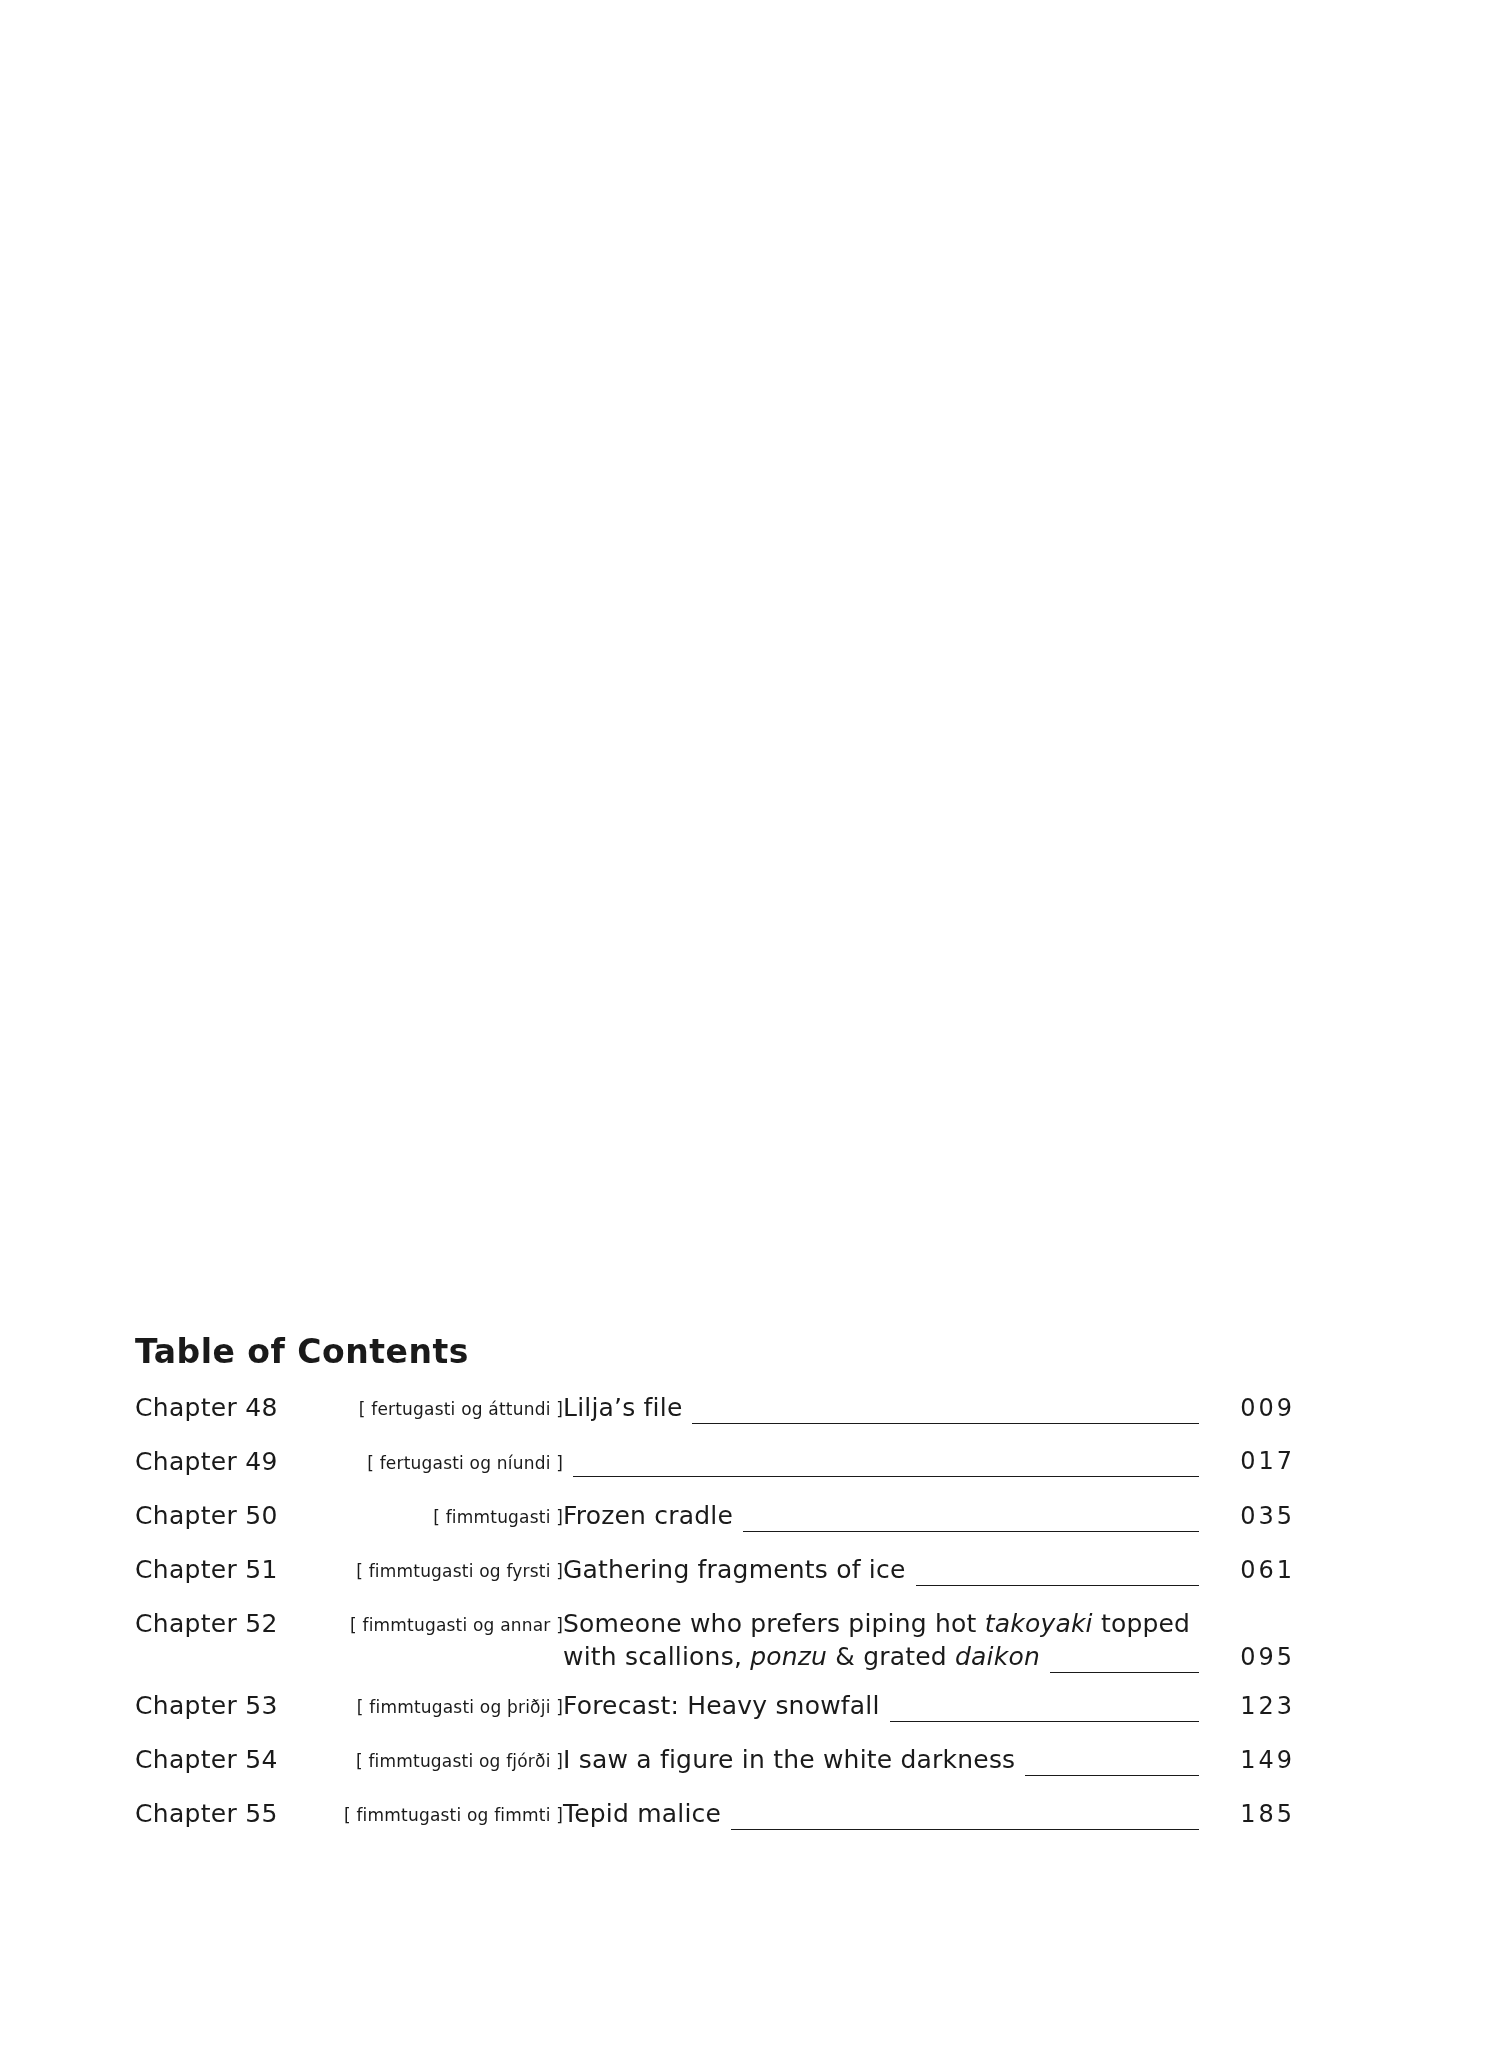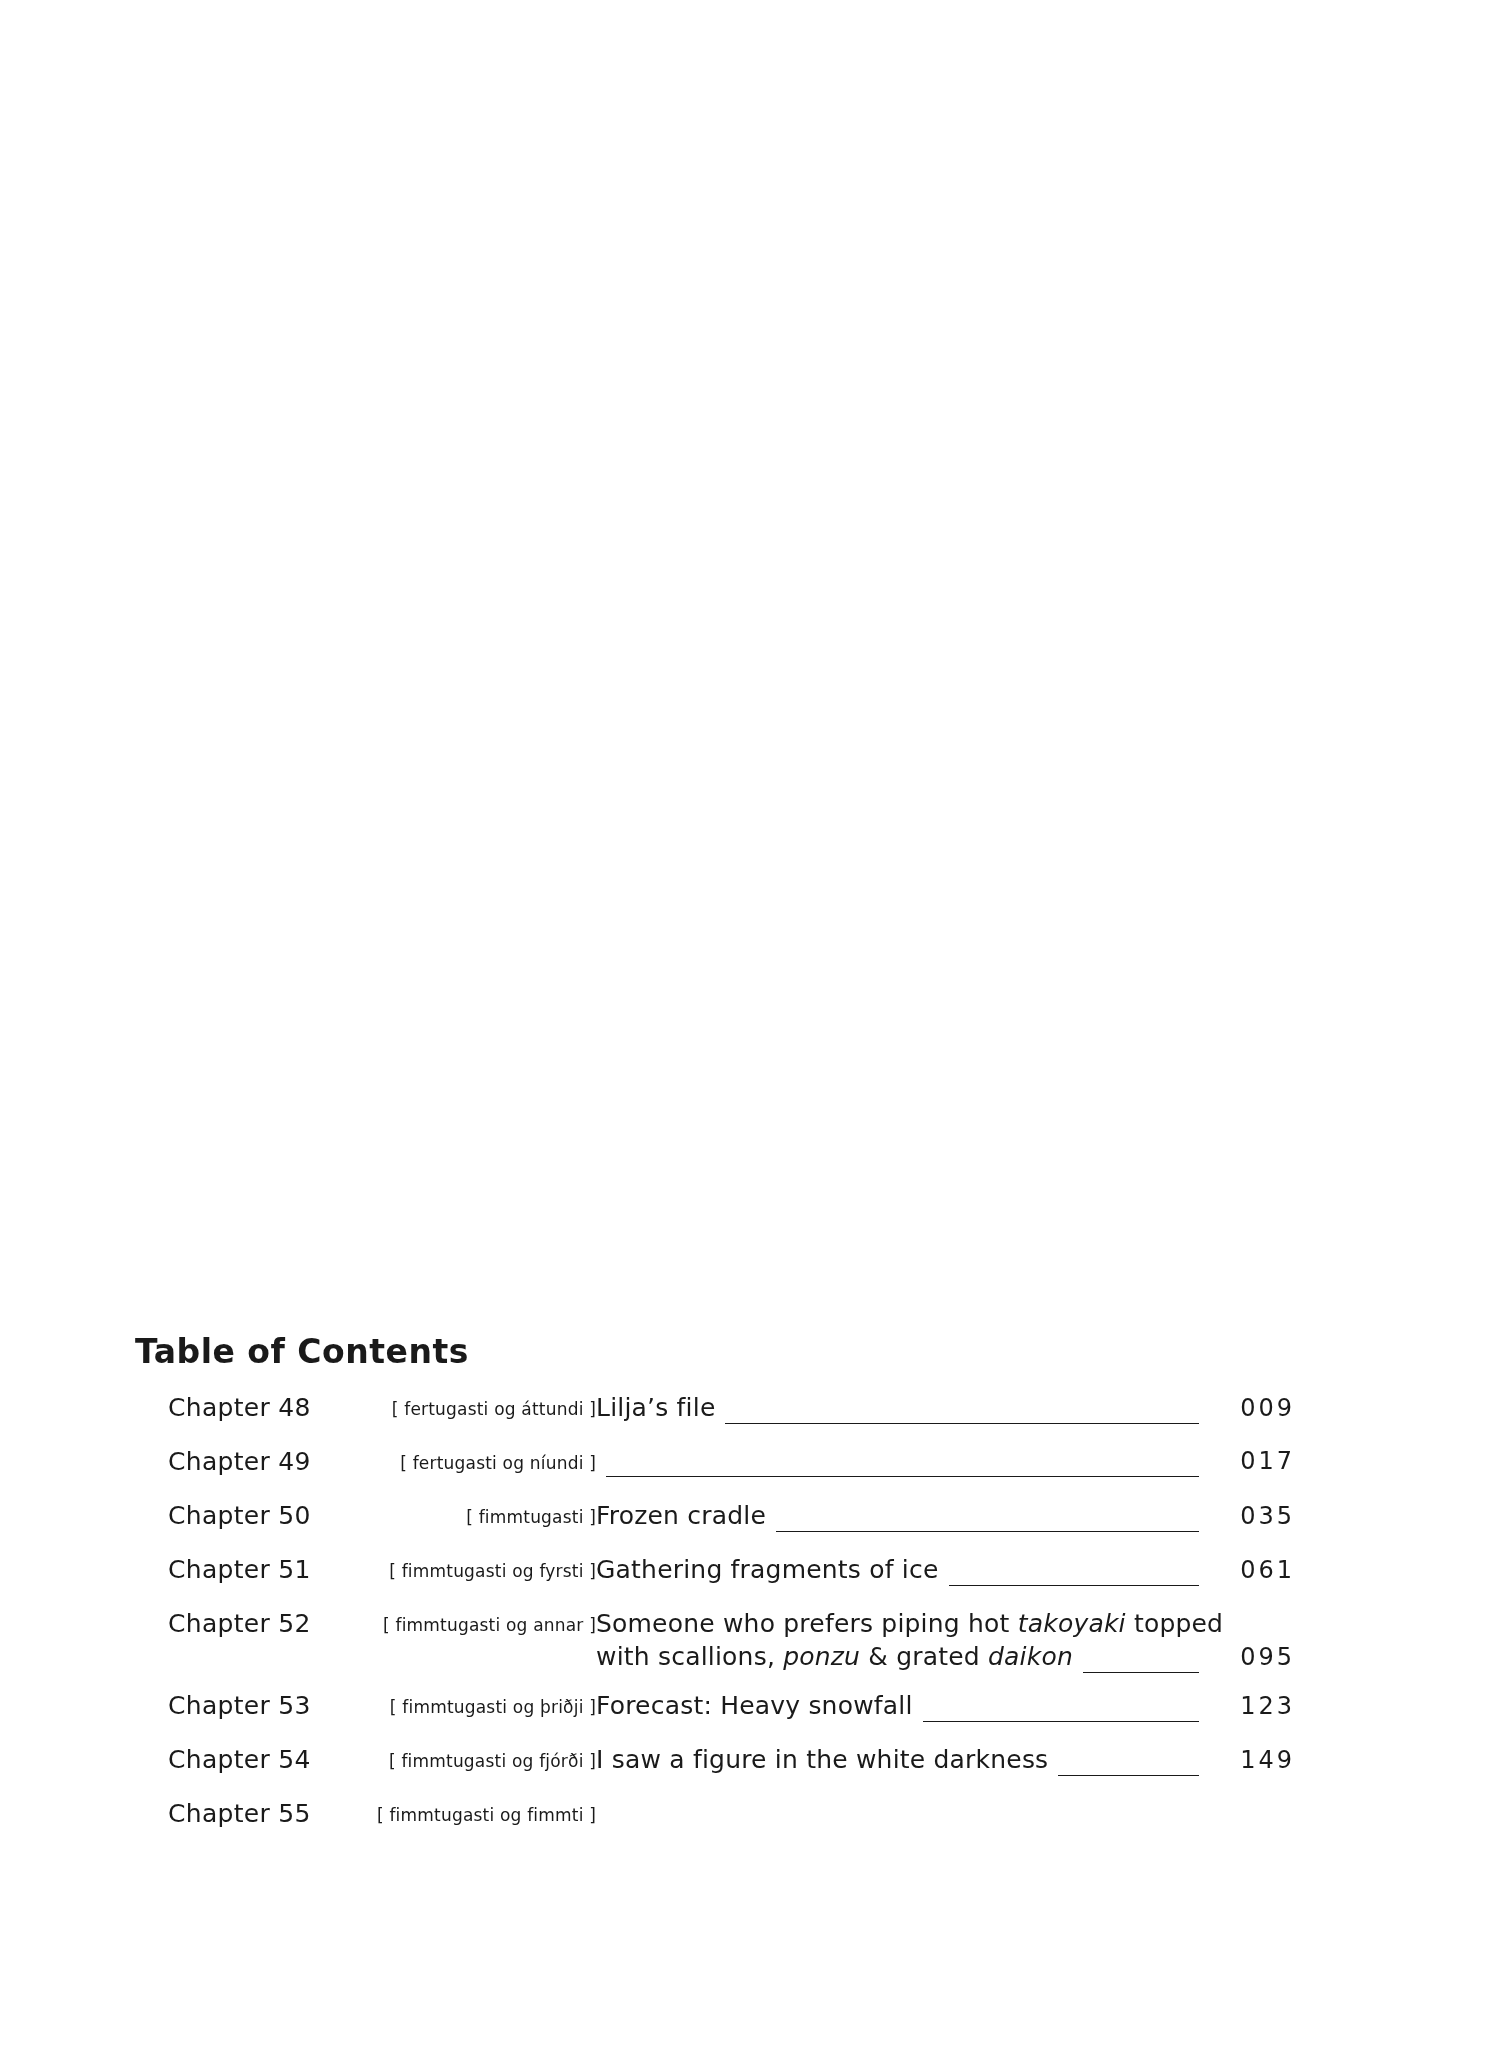--- a/index.html
+++ b/index.html
@@ -52,21 +52,20 @@
   }
 
   .chap-label {
     font-family: "DejaVu Sans", sans-serif;
     font-size: 25px;
     color: #1a1a1a;
     white-space: nowrap;
     width: 168px;
     flex: 0 0 168px;
     letter-spacing: 0.3px;
-    margin-left: 33px;
   }
 
   .chap-alt {
     font-family: "DejaVu Sans", sans-serif;
     font-size: 17px;
     color: #1a1a1a;
     white-space: nowrap;
     flex: 0 0 260px;
     width: 260px;
     text-align: right;
@@ -212,16 +211,23 @@
             <div class="entry-line">
               <span class="entry-title"><span>I saw a figure in the white darkness</span></span>
               <span class="leader"></span>
               <span class="page-num">149</span>
             </div>
           </div>
         </div>
         <div class="toc-row">
           <span class="chap-label">Chapter 55</span>
           <span class="chap-alt">[ fimmtugasti og fimmti ]</span>
+          <div class="entry">
+            <div class="entry-line">
+              <span class="entry-title"><span>Tepid malice</span></span>
+              <span class="leader"></span>
+              <span class="page-num">185</span>
+            </div>
+          </div>
         </div>
       </div>
   </div>
 </div>
 
 </body></html>

